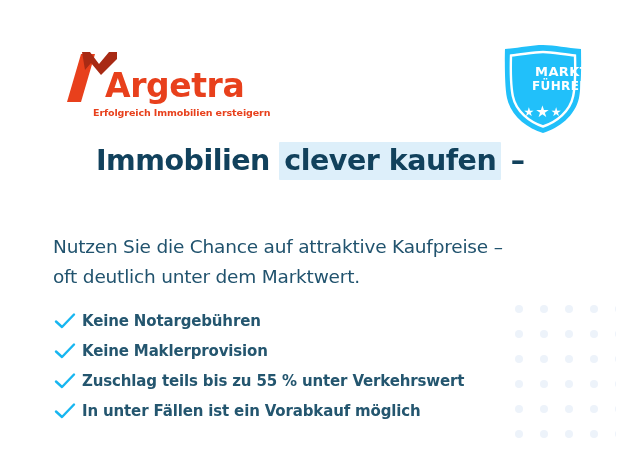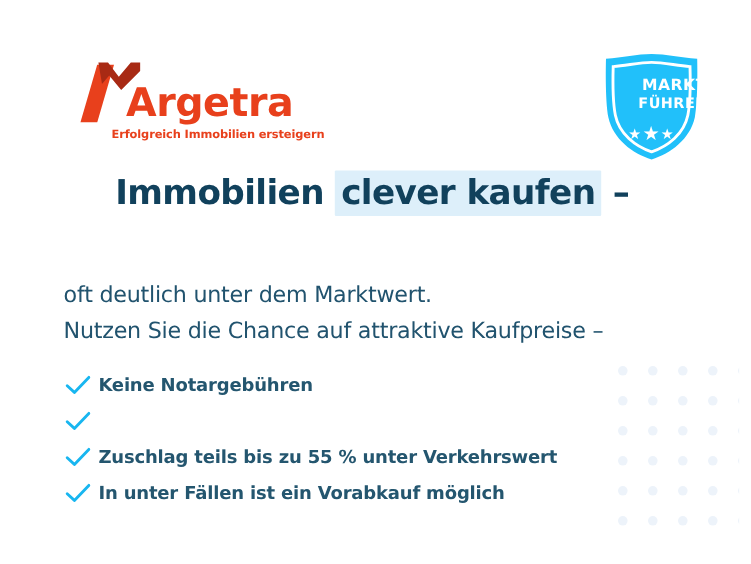--- a/index.html
+++ b/index.html
@@ -245,39 +245,40 @@
       <div class="badge-stars">
         <span>★</span><span class="big">★</span><span>★</span>
       </div>
     </div>
 
     <div class="headline">
       <div><span>Immobilien </span><span class="hl-mark">clever kaufen</span><span> –</span></div>
     </div>
 
     <div class="subhead">
+      <div>Nutzen Sie die Chance auf attraktive Kaufpreise –</div>
       <div>oft deutlich unter dem Marktwert.</div>
-      <div>Nutzen Sie die Chance auf attraktive Kaufpreise –</div>
     </div>
 
     <div class="checklist">
       <div class="check-row">
         <span class="check-icon">
           <svg viewBox="0 0 22 18" width="22" height="18" xmlns="http://www.w3.org/2000/svg">
             <polyline points="2,9.5 8,15 20,2.5" fill="none" stroke="#18b6f0" stroke-width="2.4" stroke-linecap="round" stroke-linejoin="round"></polyline>
           </svg>
         </span>
         <span class="check-label">Keine Notargebühren</span>
       </div>
       <div class="check-row">
         <span class="check-icon">
           <svg viewBox="0 0 22 18" width="22" height="18" xmlns="http://www.w3.org/2000/svg">
             <polyline points="2,9.5 8,15 20,2.5" fill="none" stroke="#18b6f0" stroke-width="2.4" stroke-linecap="round" stroke-linejoin="round"></polyline>
           </svg>
         </span>
+        <span class="check-label">Keine Maklerprovision</span>
       </div>
       <div class="check-row">
         <span class="check-icon">
           <svg viewBox="0 0 22 18" width="22" height="18" xmlns="http://www.w3.org/2000/svg">
             <polyline points="2,9.5 8,15 20,2.5" fill="none" stroke="#18b6f0" stroke-width="2.4" stroke-linecap="round" stroke-linejoin="round"></polyline>
           </svg>
         </span>
         <span class="check-label">Zuschlag teils bis zu 55 % unter Verkehrswert</span>
       </div>
       <div class="check-row">

